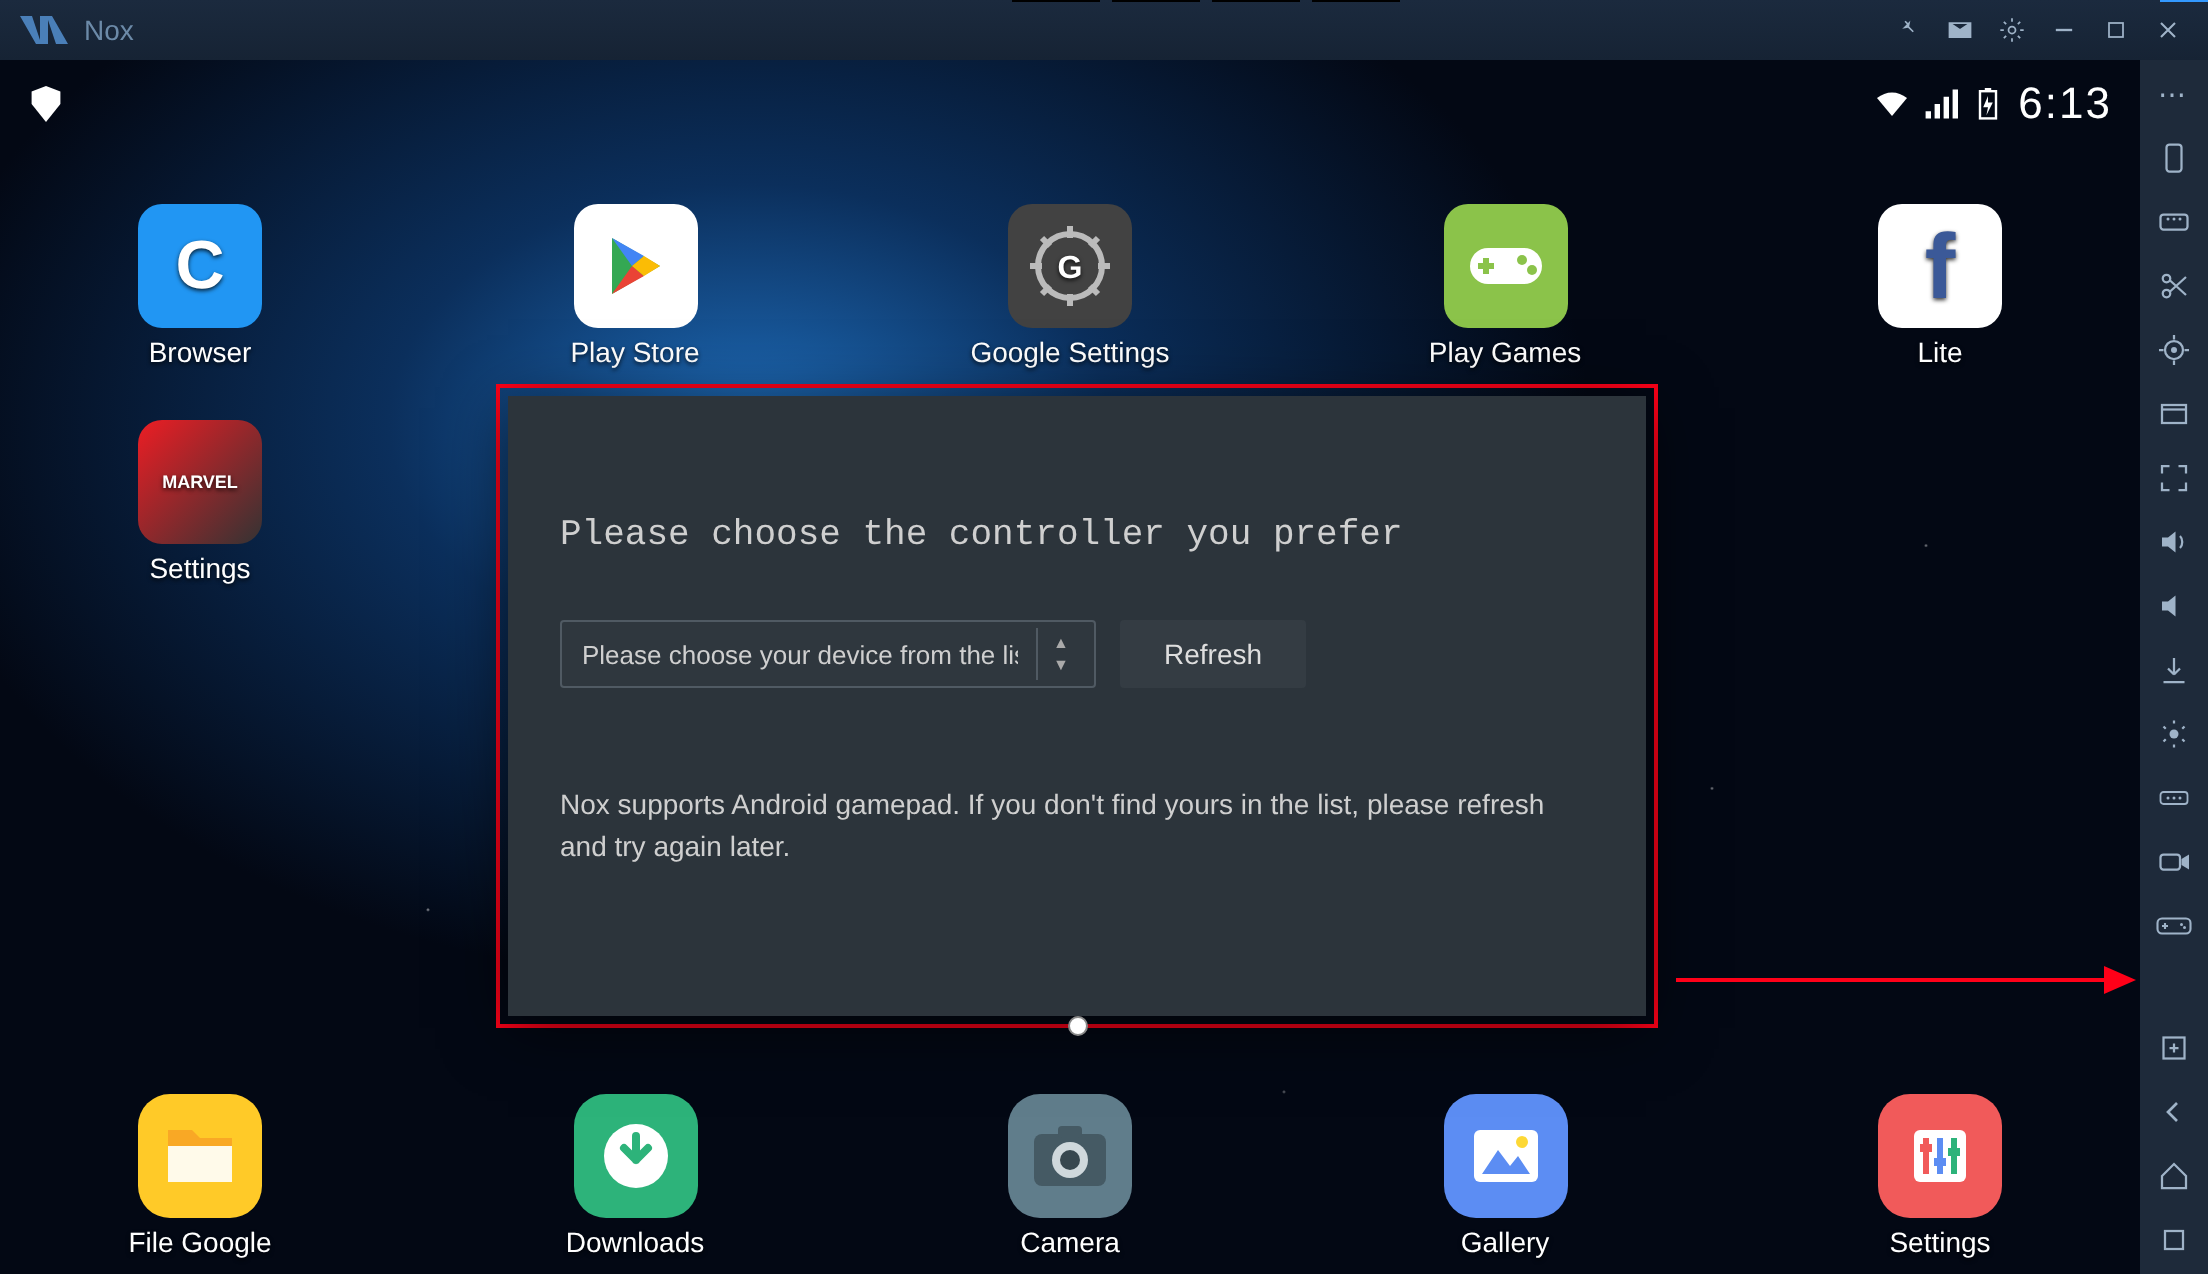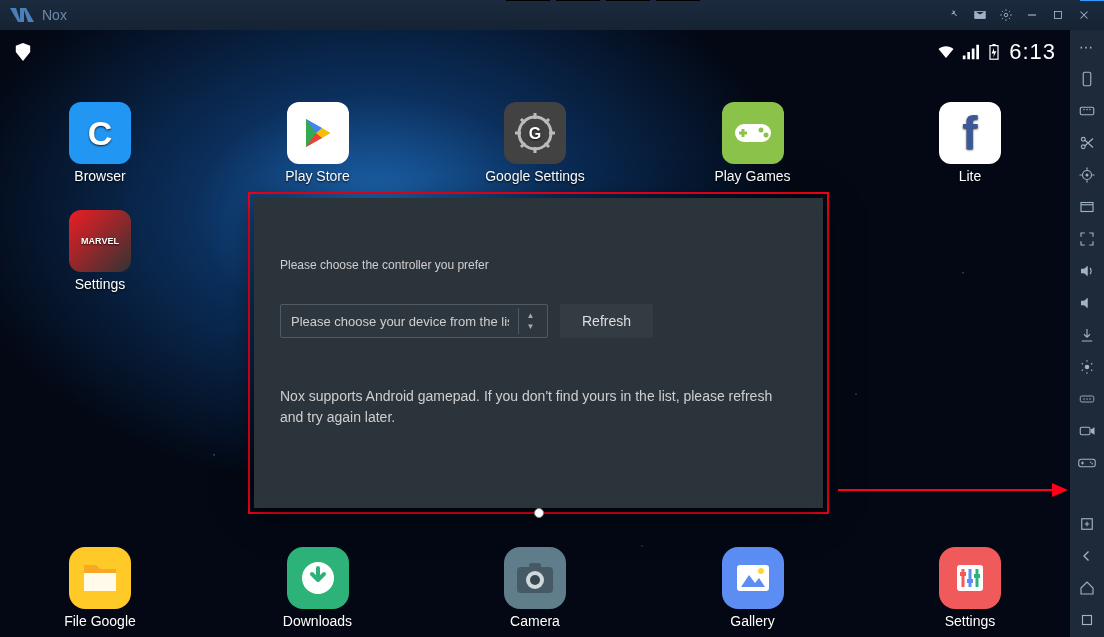--- a/index.html
+++ b/index.html
@@ -57,21 +57,21 @@
 
 .row2 { position: absolute; top: 180px; left: 40px; }
 .row2 .app-icon { background: linear-gradient(135deg, #ed1d24, #333); font-size: 10px; overflow: hidden; }
 
 
 .modal-wrap { position: absolute; top: 162px; left: 248px; width: 581px; height: 322px; border: 2px solid #ff0018; }
 .modal { position: absolute; inset: 4px; background: #2c343b; color: #cfcfcf; display: flex; flex-direction: column; padding: 18px 26px 26px; box-shadow: 0 6px 30px rgba(0,0,0,.6); }
 .modal-header { display: flex; align-items: center; gap: 10px; font-size: 14px; color: #ddd; }
 .modal-header .close { margin-left: auto; cursor: pointer; color: #aaa; font-size: 18px; width: 24px; height: 24px; display: flex; align-items: center; justify-content: center; }
 .modal-header svg { width: 16px; height: 16px; }
-.modal .msg { margin-top: 42px; font-size: 12px; }
+.modal .msg { margin-top: 42px; font-size: 18px; font-family: Liberation Mono, monospace; }
 .modal .controls { margin-top: 32px; display: flex; gap: 12px; align-items: center; }
 .modal select { appearance: none; background: #2f373e; border: 1px solid #505a63; color: #cfcfcf; height: 34px; padding: 0 38px 0 10px; font-size: 13px; border-radius: 2px; width: 268px; }
 .select-wrap { position: relative; }
 .select-wrap .chev { position: absolute; right: 6px; top: 4px; width: 24px; height: 26px; border-left: 1px solid #505a63; display: flex; flex-direction: column; justify-content: center; align-items: center; font-size: 8px; color: #aaa; gap: 2px; }
 .modal button { background: #343c43; border: none; color: #dedede; height: 34px; padding: 0 22px; font-size: 14px; border-radius: 2px; cursor: pointer; }
 .modal .note { margin-top: 48px; font-size: 14px; line-height: 1.5; }
 .modal-handle { position: absolute; bottom: -6px; left: 50%; transform: translateX(-50%); width: 10px; height: 10px; background: #fff; border-radius: 50%; border: 1px solid #888; z-index: 5; }
 
 
 .sidebar { width: 34px; background: #1e2a3a; display: flex; flex-direction: column; align-items: center; padding: 6px 0; gap: 10px; position: relative; }

